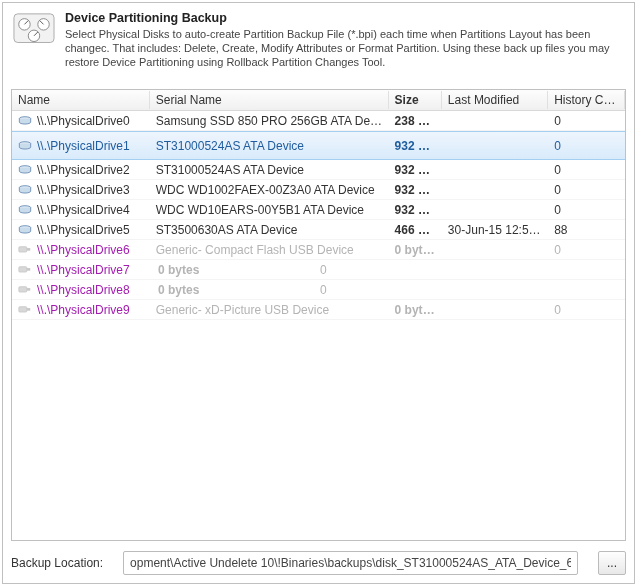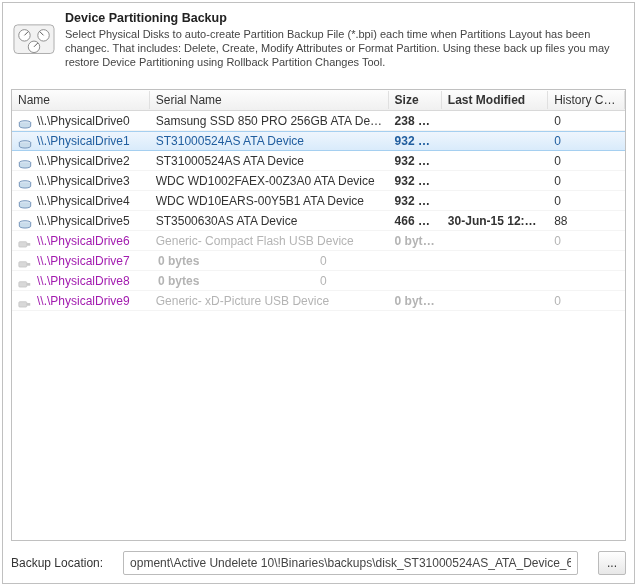--- a/index.html
+++ b/index.html
@@ -17,21 +17,21 @@
     border: 1px solid #c0c0c0;
     width: 633px;
     height: 582px;
     margin: 2px;
     position: relative;
     display: flex;
     flex-direction: column;
   }
   .header {
     display: flex;
-    align-items: center;
+    align-items: flex-start;
     padding: 8px 10px 6px 10px;
   }
   .header-icon {
     width: 42px;
     height: 36px;
     margin-right: 10px;
     flex-shrink: 0;
   }
   .header-icon svg { display:block; }
   .header-text { flex: 1; line-height: 14px; }
@@ -59,36 +59,36 @@
     border-right: 1px solid #e0e0e0;
     padding: 2px 6px;
     overflow: hidden;
     white-space: nowrap;
     text-overflow: ellipsis;
   }
   .row > div { border-right: none; }
   .c-name { width: 140px; }
   .c-serial { width: 243px; }
   .c-size { width: 54px; font-weight: bold; }
-  .c-mod { width: 108px; font-weight: bold; }
+  .c-mod { width: 108px; }
   .c-hist { width: 78px; text-align:left;}
   .body { flex:1; overflow:auto; }
   .row {
     display:flex;
     align-items:center;
     height:20px;
     font-size:12px;
     border-bottom:1px solid #f4f4f4;
   }
-  .row .c-name { display:flex; align-items:flex-end; gap:5px; }
+  .row .c-name { display:flex; align-items:flex-start; gap:5px; }
   .row.selected {
     background: linear-gradient(#eef5fd,#d9ebfb);
     border-top:1px solid #a5cff0;
     border-bottom:1px solid #a5cff0;
-    height:20px;
+    height:29px;
   }
   .row.selected .txt-link,
   .row.selected .c-serial,
   .row.selected .c-size,
   .row.selected .c-hist,
   .row.selected .c-mod { color:#205d9e; }
   .row.disabled { color:#b4b4b4; }
   .row.disabled .txt-link { color:#a21caf; }
   .txt-link { color:#333; }
   .hdd-icon, .usb-icon { width:14px; height:10px; flex-shrink:0; }

